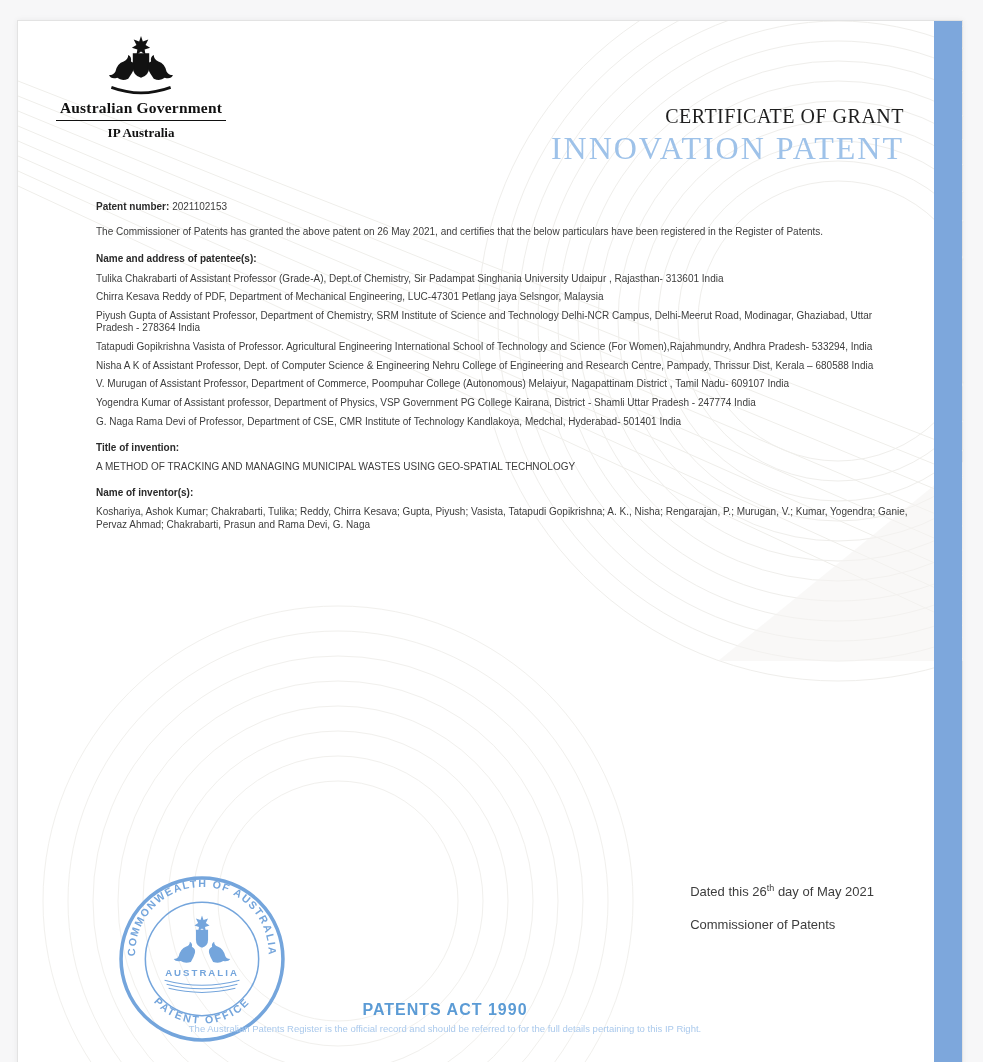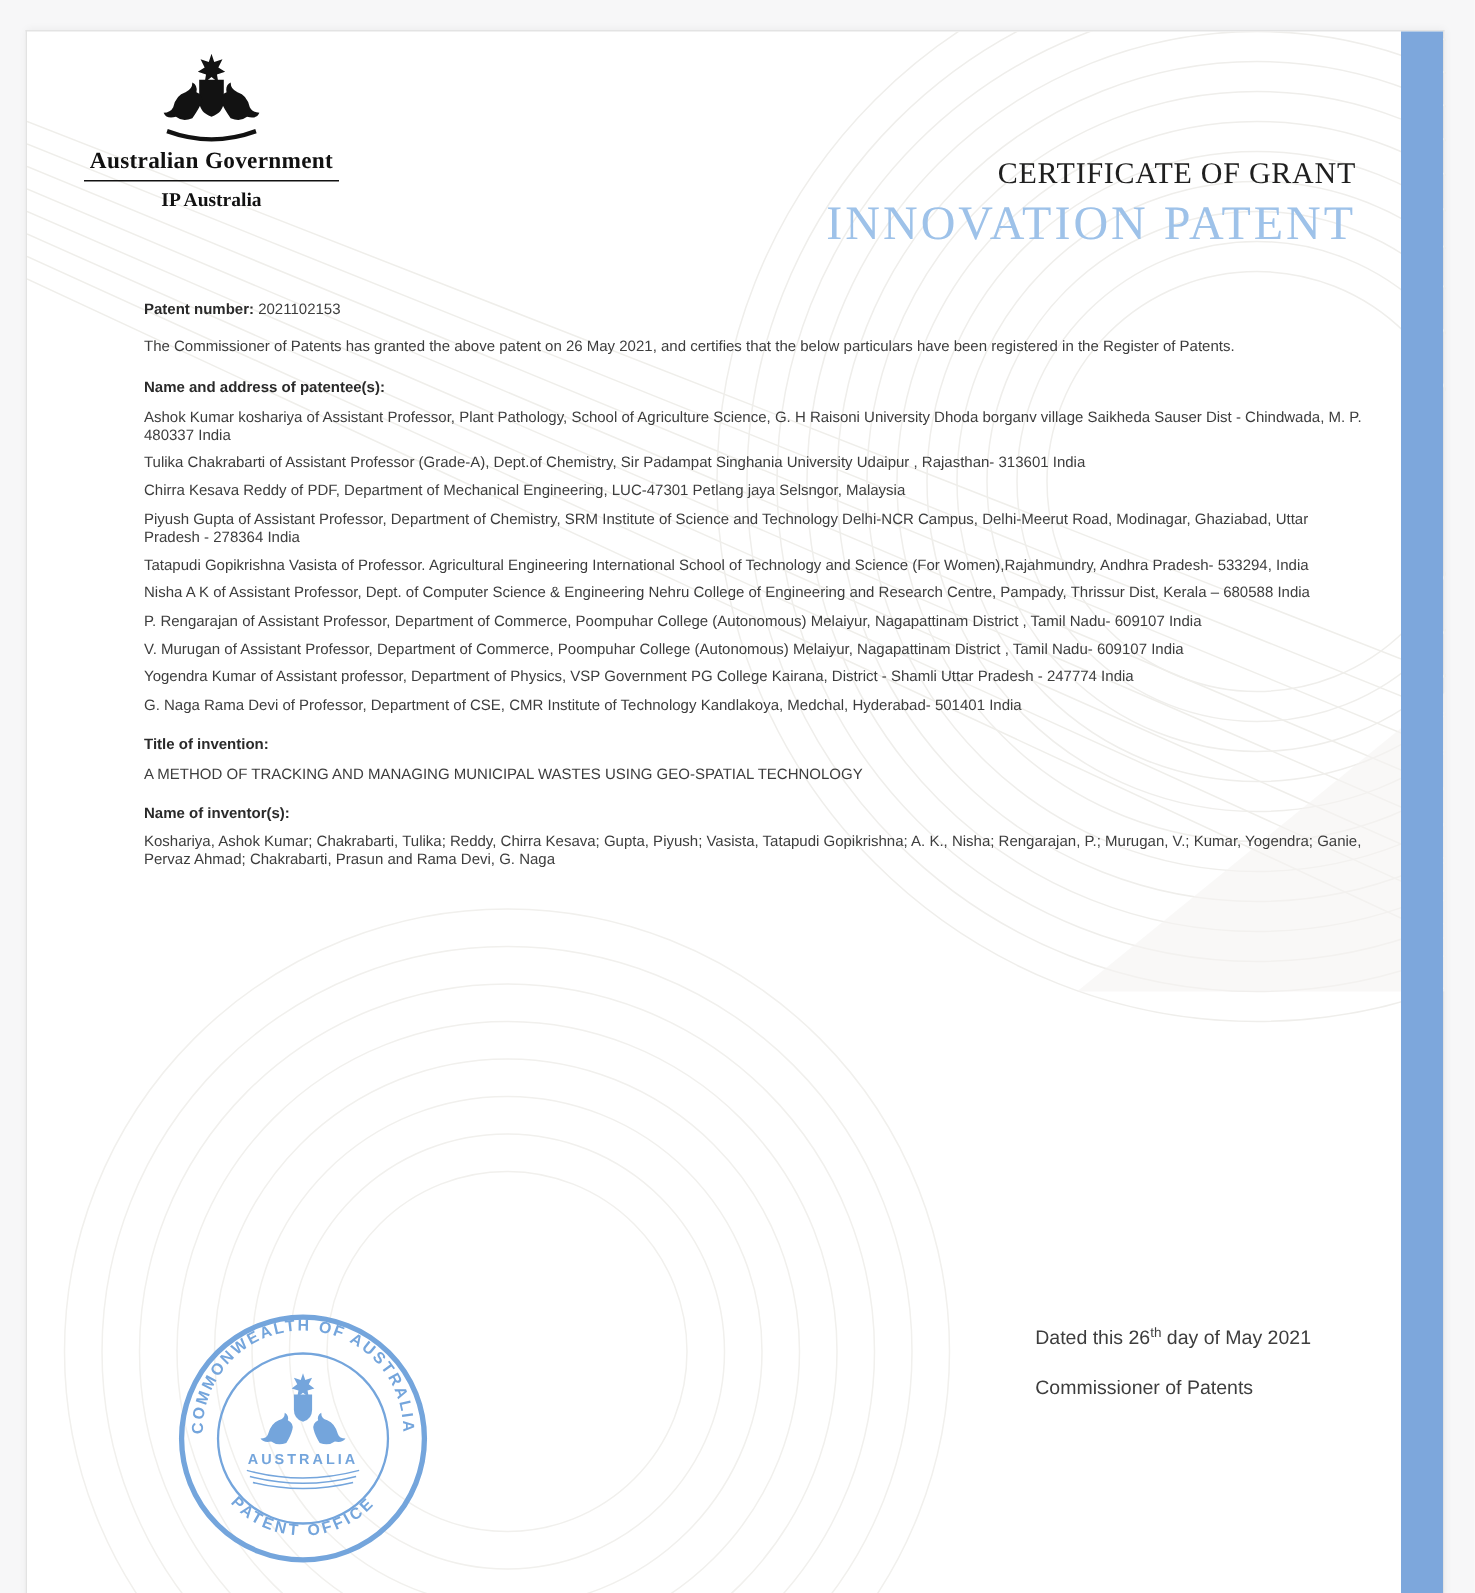--- a/index.html
+++ b/index.html
@@ -112,27 +112,25 @@
   <div class="content">
     <div class="pn-line">
       <span class="bold-label">Patent number:</span>
       <span>2021102153</span>
     </div>
 
     <p class="para">The Commissioner of Patents has granted the above patent on 26 May 2021, and certifies that the below particulars have been registered in the Register of Patents.</p>
 
     <div class="section-heading">Name and address of patentee(s):</div>
 
-    <p class="entry">Ashok Kumar  koshariya of Assistant Professor, Plant Pathology, School of Agriculture Science, G. H Raisoni University Dhoda borganv village Saikheda Sauser Dist - Chindwada, M. P. 480337 India</p>
     <p class="entry">Tulika  Chakrabarti of Assistant Professor (Grade-A), Dept.of Chemistry, Sir Padampat Singhania University Udaipur , Rajasthan- 313601 India</p>
     <p class="entry">Chirra Kesava  Reddy of PDF, Department of Mechanical Engineering, LUC-47301 Petlang jaya Selsngor, Malaysia</p>
     <p class="entry">Piyush  Gupta of Assistant Professor, Department of Chemistry, SRM Institute of Science and Technology Delhi-NCR Campus, Delhi-Meerut Road, Modinagar, Ghaziabad, Uttar Pradesh - 278364 India</p>
     <p class="entry">Tatapudi Gopikrishna  Vasista of Professor. Agricultural Engineering International School of Technology and Science  (For Women),Rajahmundry, Andhra Pradesh- 533294, India</p>
     <p class="entry">Nisha  A K of Assistant Professor, Dept. of Computer Science &amp; Engineering Nehru College of Engineering and Research Centre, Pampady, Thrissur Dist, Kerala – 680588 India</p>
-    <p class="entry">P.  Rengarajan of Assistant Professor, Department  of Commerce, Poompuhar College (Autonomous) Melaiyur, Nagapattinam District , Tamil Nadu- 609107 India</p>
     <p class="entry">V.  Murugan of Assistant Professor, Department  of Commerce, Poompuhar College (Autonomous) Melaiyur, Nagapattinam District , Tamil Nadu- 609107 India</p>
     <p class="entry">Yogendra  Kumar of Assistant professor, Department of Physics, VSP Government PG College Kairana, District - Shamli Uttar Pradesh - 247774 India</p>
     <p class="entry">G. Naga  Rama Devi of Professor, Department of CSE, CMR Institute of Technology Kandlakoya, Medchal, Hyderabad- 501401 India</p>
 
     <div class="section-heading">Title of invention:</div>
     <p class="invention-title">A METHOD OF TRACKING AND MANAGING MUNICIPAL WASTES USING GEO-SPATIAL TECHNOLOGY</p>
 
     <div class="section-heading">Name of inventor(s):</div>
     <p>Koshariya, Ashok Kumar; Chakrabarti, Tulika; Reddy, Chirra Kesava; Gupta, Piyush; Vasista, Tatapudi Gopikrishna; A. K., Nisha; Rengarajan, P.; Murugan, V.; Kumar, Yogendra; Ganie, Pervaz Ahmad; Chakrabarti, Prasun and Rama Devi, G. Naga</p>
   </div>
@@ -164,14 +162,18 @@
     </g>
   </svg>
 
   <div class="dated-block">
     <div class="dated-line">
       <span>Dated this 26</span><sup>th</sup><span> day of May 2021</span>
     </div>
     <div>Commissioner of Patents</div>
   </div>
 
+  <div class="footer-block">
+    <div class="act-line">PATENTS ACT 1990</div>
+    <div class="act-note">The Australian Patents Register is the official record and should be referred to for the full details pertaining to this IP Right.</div>
+  </div>
 
 </div>
 
 </body></html>

